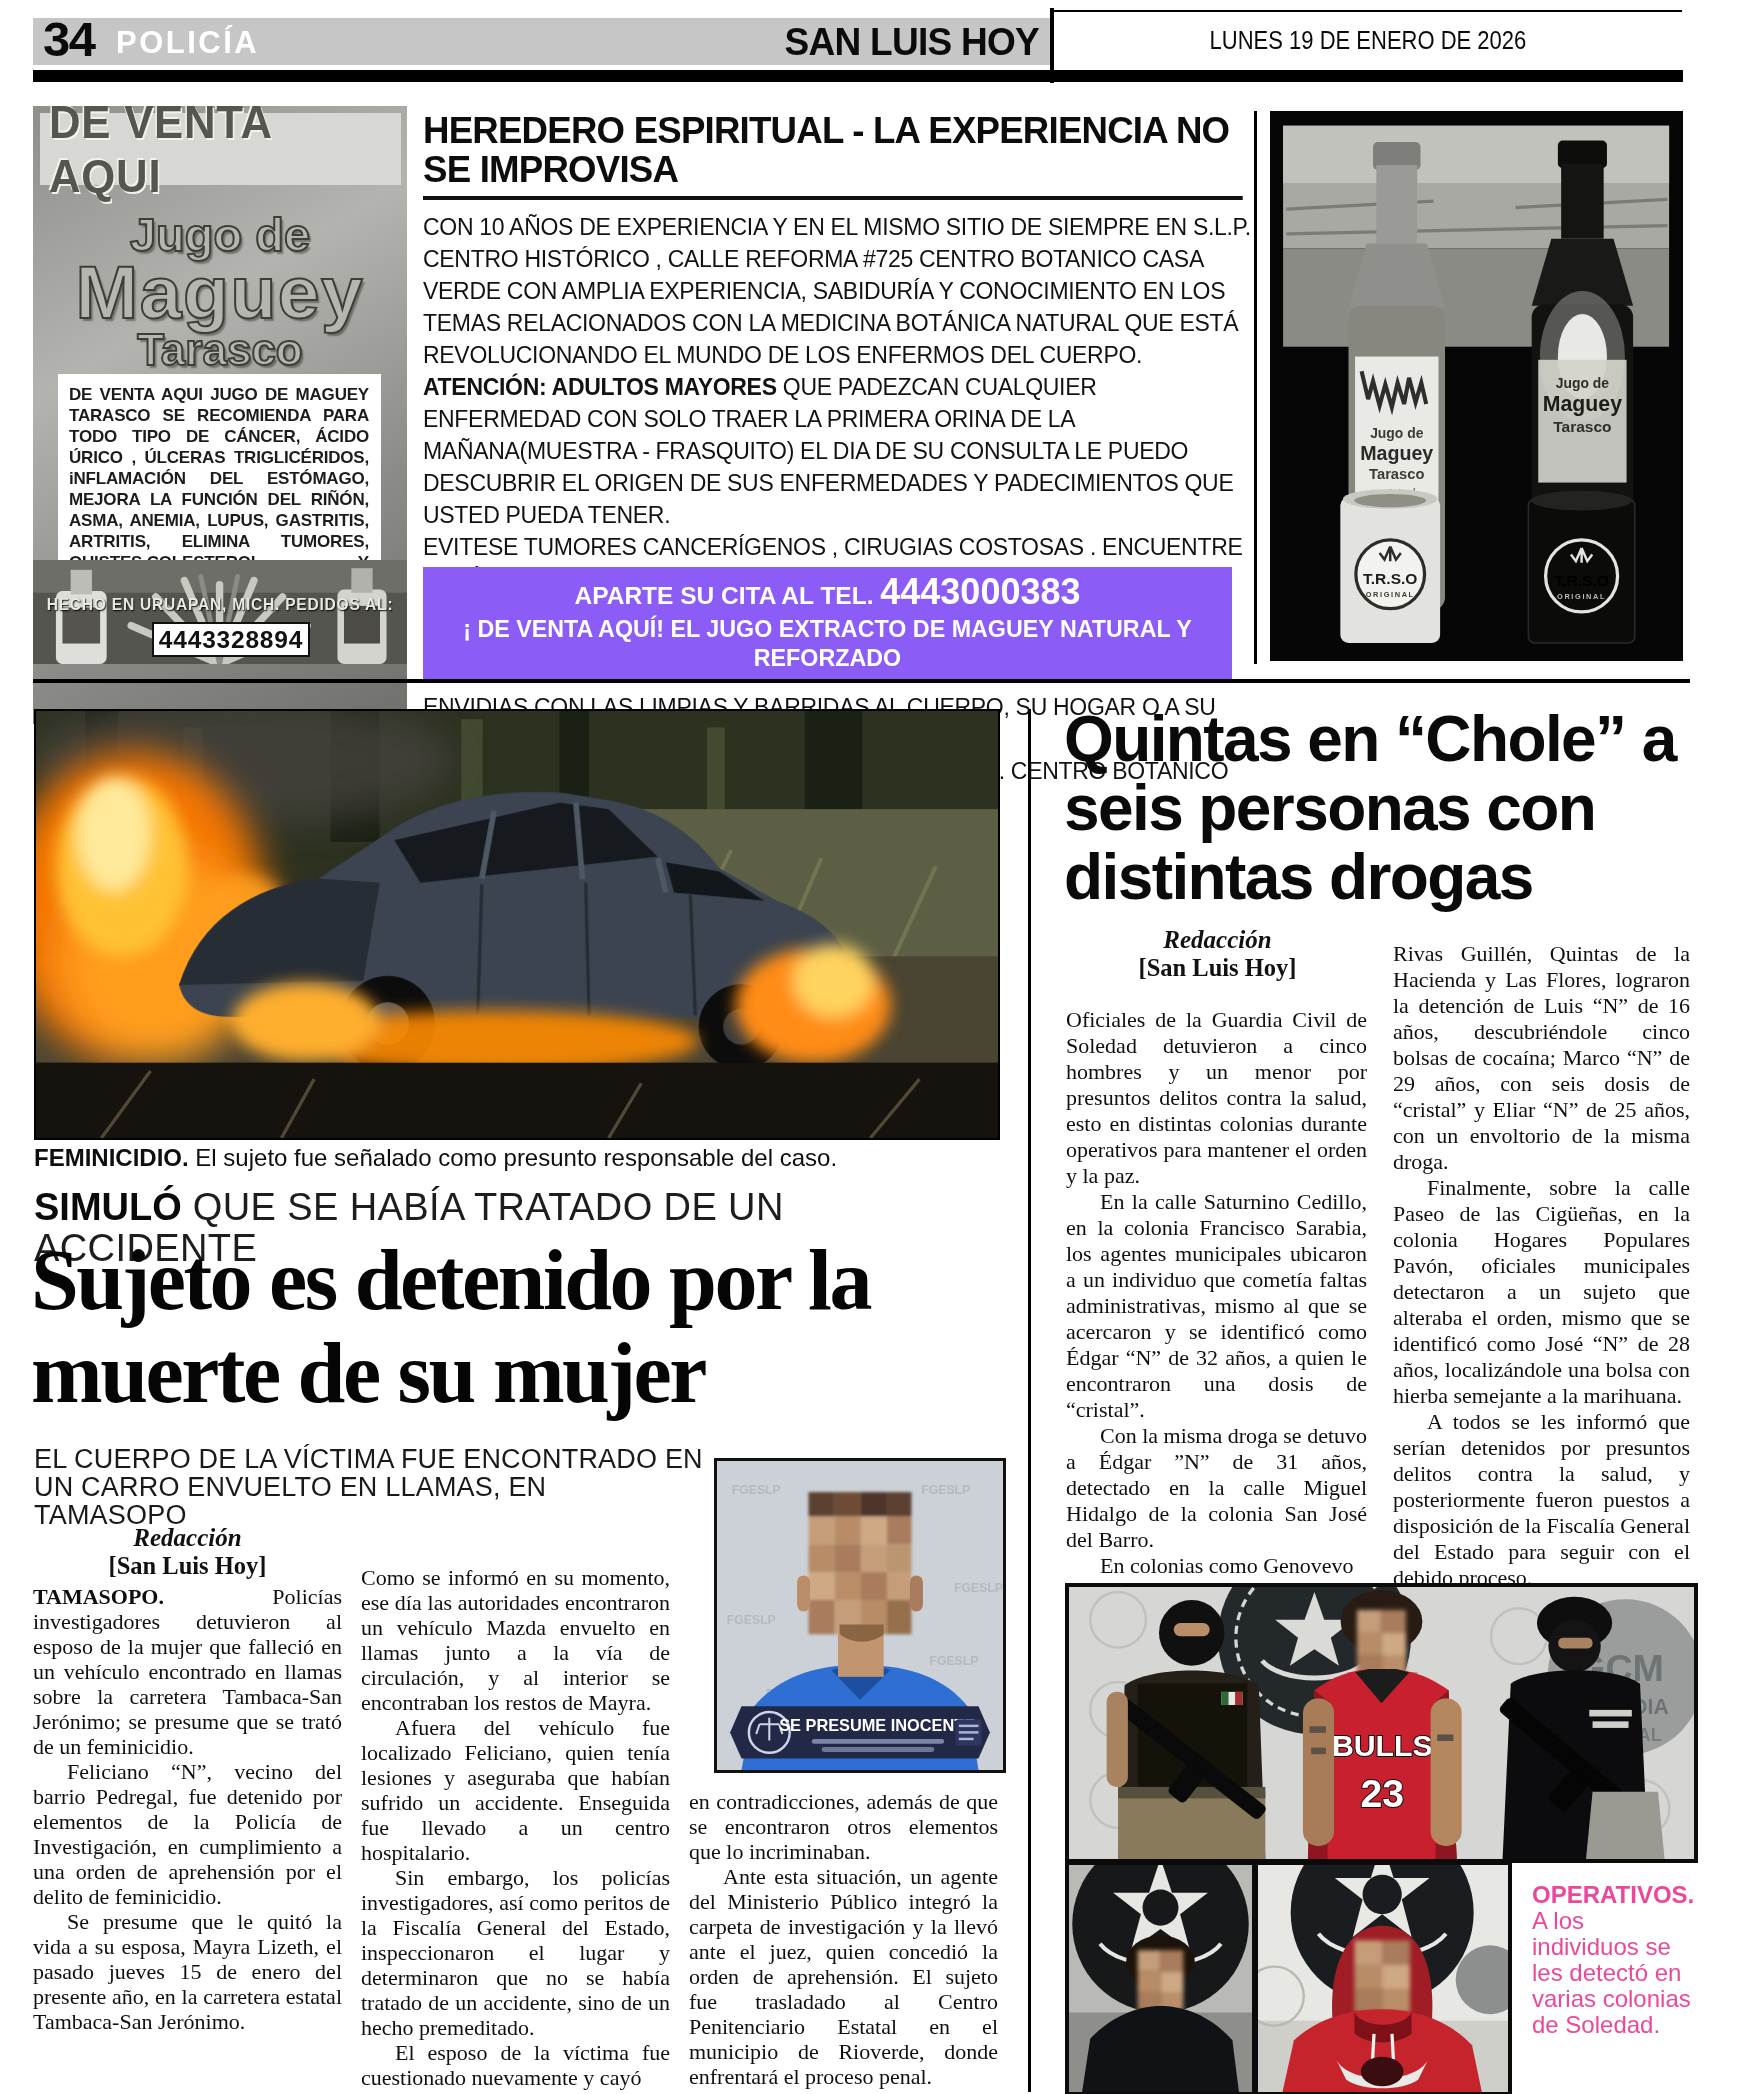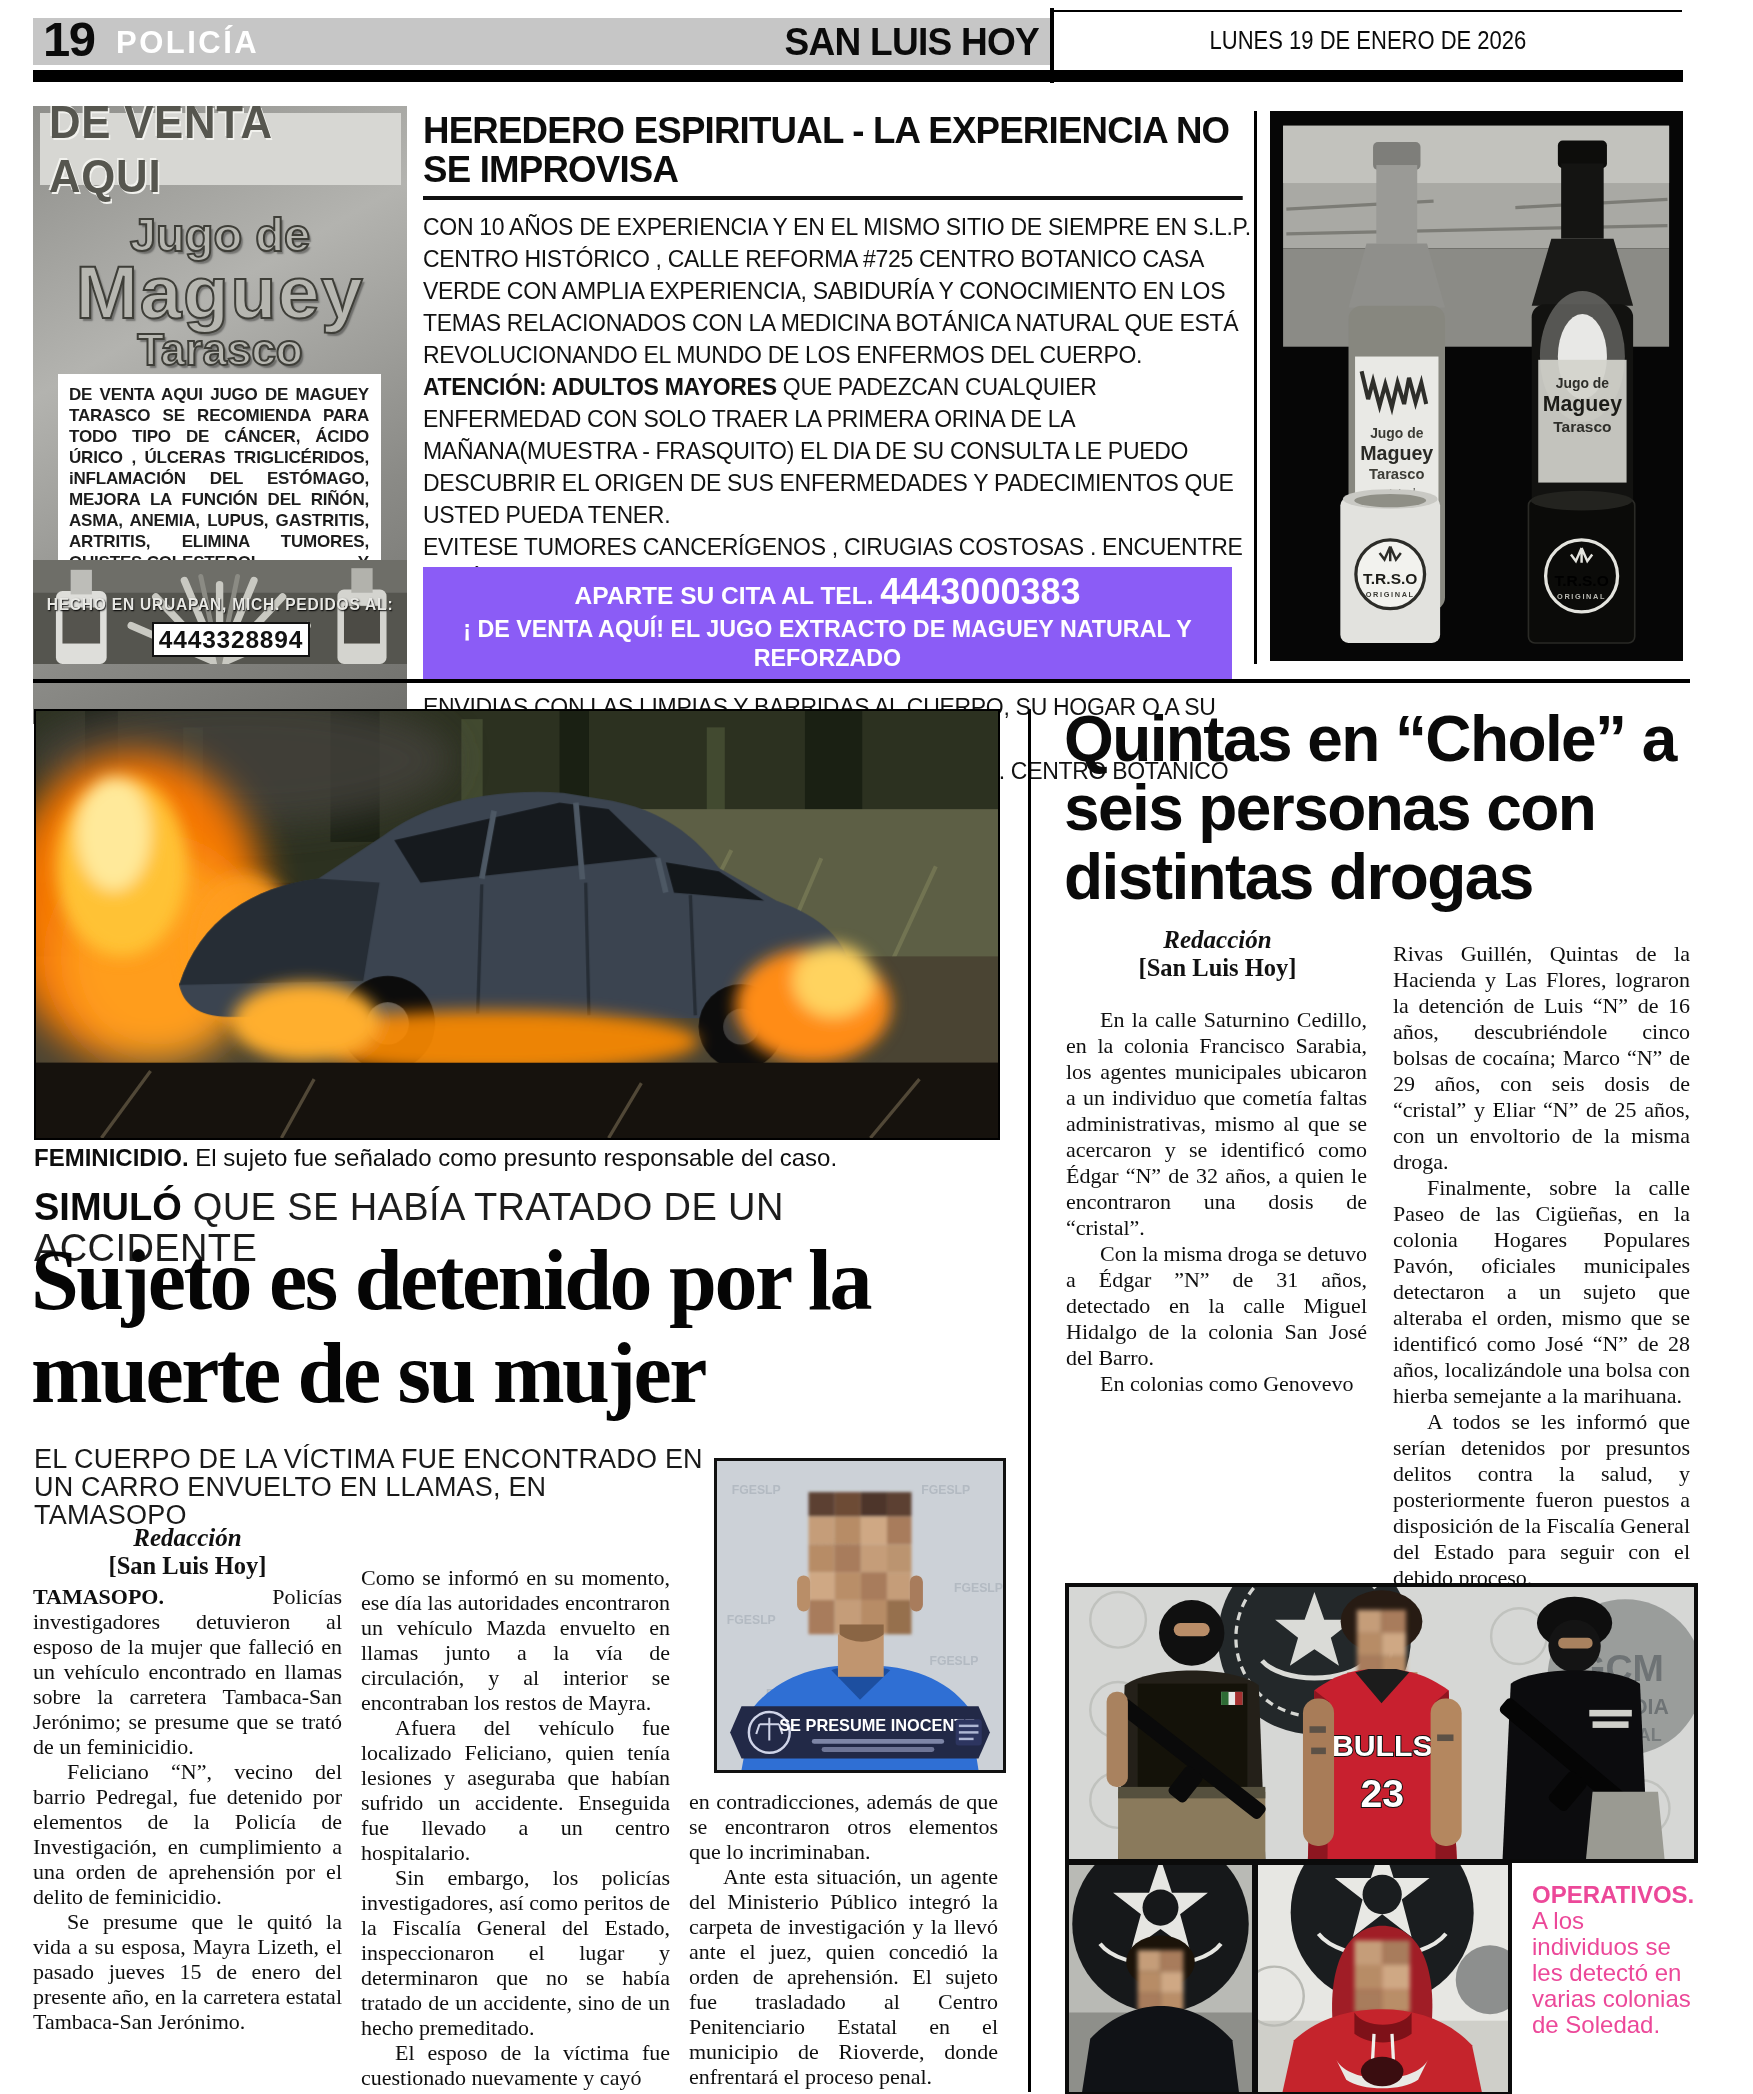--- a/index.html
+++ b/index.html
@@ -88,21 +88,21 @@
   .photo-frame{border:4.1px solid #0b0b0b;}
   .op-caption{left:1532px;top:1882px;width:164px;font:400 24px/26px "Liberation Sans",sans-serif;color:#ec4899;}
   .op-lead{font-weight:900;letter-spacing:0;}
 </style>
 </head>
 <body>
 
 <div id="page">
 
   <div class="abs hdr-gray"></div>
-  <div class="abs pg-num">19</div>
+  <div class="abs pg-num">34</div>
   <div class="abs section-lbl">POLICÍA</div>
   <div class="abs masthead">SAN LUIS HOY</div>
   <div class="abs hdr-vline"></div>
   <div class="abs datebox">
     <span class="issue-date">LUNES 19 DE ENERO DE 2026</span>
   </div>
   <div class="abs hdr-bar"></div>
 
   <div class="abs ad-left">
     <div class="ad-left-band">
@@ -399,20 +399,21 @@
   <div class="abs divider"></div>
 
   <h2 class="abs sec-head" style="margin:0;">Quintas en “Chole” a seis personas con distintas drogas</h2>
 
   <div class="abs byline" style="left:1064px;top:926px;width:307px;">
     <div class="byl">Redacción</div>
     <div class="cred">[San Luis Hoy]</div>
   </div>
 
   <div class="abs bodycol2" style="left:1066px;top:1007px;width:301px;">
+    <p>Oficiales de la Guardia Civil de Soledad detuvieron a cinco hombres y un menor por presuntos delitos contra la salud, esto en distintas colonias durante operativos para  mantener el orden y la paz.</p>
     <p class="p-ind">En la calle Saturnino Cedillo, en la colonia Francisco Sarabia, los agentes municipales ubicaron a un individuo que cometía faltas administrativas, mismo al que se acercaron y se identificó como Édgar “N” de 32 años, a quien le encontraron una dosis de “cristal”.</p>
     <p class="p-ind">Con la misma droga se detuvo a Édgar ”N” de 31 años, detectado en la calle Miguel Hidalgo de la colonia San José del Barro.</p>
     <p class="p-ind">En colonias como Genovevo</p>
   </div>
   <div class="abs bodycol2" style="left:1393px;top:941px;width:297px;">
     <p>Rivas Guillén, Quintas de la Hacienda y Las Flores, lograron la detención de Luis “N” de 16 años, descubriéndole cinco bolsas de cocaína; Marco “N” de 29 años, con seis dosis de “cristal” y Eliar “N” de 25 años, con un envoltorio de la misma droga.</p>
     <p class="p-ind">Finalmente, sobre la calle Paseo de las Cigüeñas, en la colonia Hogares Populares Pavón, oficiales municipales detectaron a un sujeto que alteraba el orden, mismo que se identificó como José “N” de 28 años, localizándole una bolsa con hierba semejante a la marihuana.</p>
     <p class="p-ind">A todos se les informó que serían detenidos por presuntos delitos contra la salud, y posteriormente fueron puestos a disposición de la Fiscalía General del Estado para seguir con el debido proceso.</p>
   </div>
 

